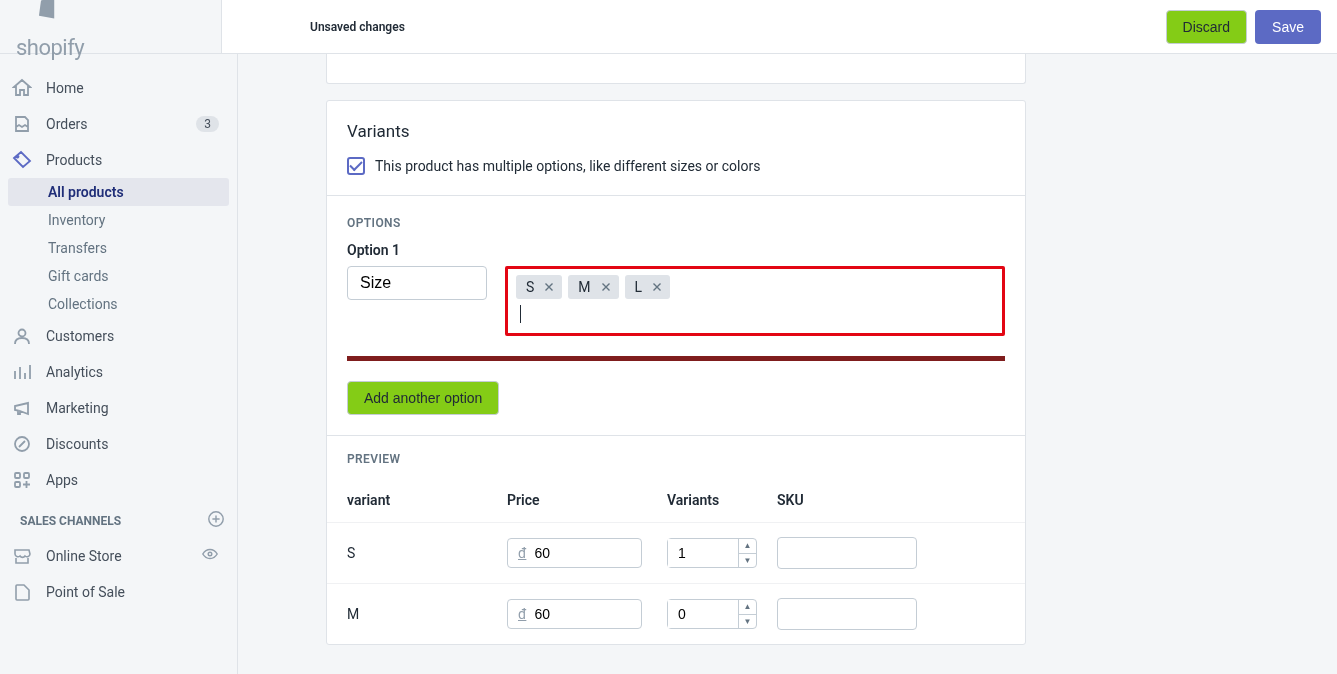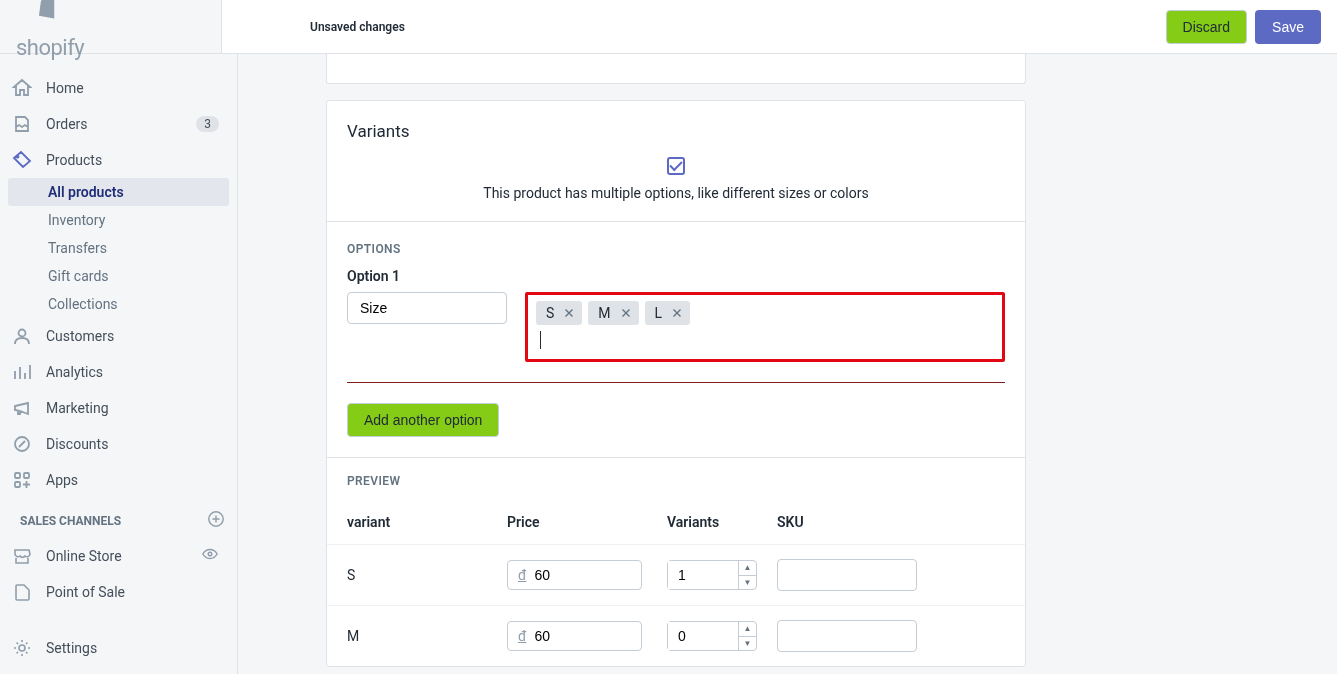--- a/index.html
+++ b/index.html
@@ -192,21 +192,20 @@
     .card-title {
       font-size: 17px;
       font-weight: 400;
       color: #212b36;
       margin-bottom: 16px;
     }
     .checkbox-row {
       display: flex;
       align-items: center;
       gap: 10px;
-      flex-direction: column;
     }
     .checkbox {
       width: 18px;
       height: 18px;
       border: 2px solid #5c6ac4;
       border-radius: 3px;
       background: #fff;
       display: flex;
       align-items: center;
       justify-content: center;
@@ -243,22 +242,22 @@
     }
     .option-row {
       display: flex;
       gap: 18px;
       align-items: flex-start;
     }
     .text-input {
       border: 1px solid #c4cdd5;
       border-radius: 4px;
       padding: 7px 12px;
-      font-size: 14px;
-      width: 160px;
+      font-size: 16px;
+      width: 140px;
       background: #fff;
     }
     .tags-box {
       flex: 1;
       border: 3px solid #e30613;
       border-radius: 2px;
       padding: 6px 8px 8px 8px;
       min-height: 70px;
       background: #fff;
     }
@@ -290,21 +289,21 @@
     }
     .cursor-line {
       width: 1px;
       height: 18px;
       background: #212b36;
       margin-left: 4px;
     }
     .option-actions {
       margin-top: 20px;
       padding-top: 20px;
-      border-top: 1px solid #7f1d1d;
+      border-top: 5px solid #7f1d1d;
     }
     .preview-header {
       font-size: 12px;
       font-weight: 600;
       color: #637381;
       letter-spacing: 0.4px;
       padding: 16px 20px 12px 20px;
     }
     .table {
       width: 100%;
@@ -516,29 +515,20 @@
     <div class="sidebar-item">
       <span class="icon">
           <svg viewBox="0 0 20 20">
             <path d="M5 3h7l5 5v9a1 1 0 01-1 1H5a1 1 0 01-1-1V4a1 1 0 011-1z" fill="none" stroke="#919eab" stroke-width="1.6"></path>
           </svg>
         </span>
       <span>Point of Sale</span>
     </div>
 
     <div class="sidebar-spacer"></div>
-    <div class="sidebar-item" style="padding-bottom:16px;">
-      <span class="icon">
-          <svg viewBox="0 0 20 20">
-            <circle cx="10" cy="10" r="3" fill="none" stroke="#919eab" stroke-width="1.6"></circle>
-            <path d="M10 2v2m0 12v2m8-8h-2M4 10H2m13.4-5.4l-1.4 1.4M6 14l-1.4 1.4m10.8 0L14 14M6 6L4.6 4.6" stroke="#919eab" stroke-width="1.6"></path>
-          </svg>
-        </span>
-      <span>Settings</span>
-    </div>
   </div>
 
   <div class="main">
     <div class="content-wrap">
       <div class="card card-stub"></div>
 
       <div class="card">
         <div class="card-section">
           <div class="card-title">Variants</div>
           <div class="checkbox-row">

